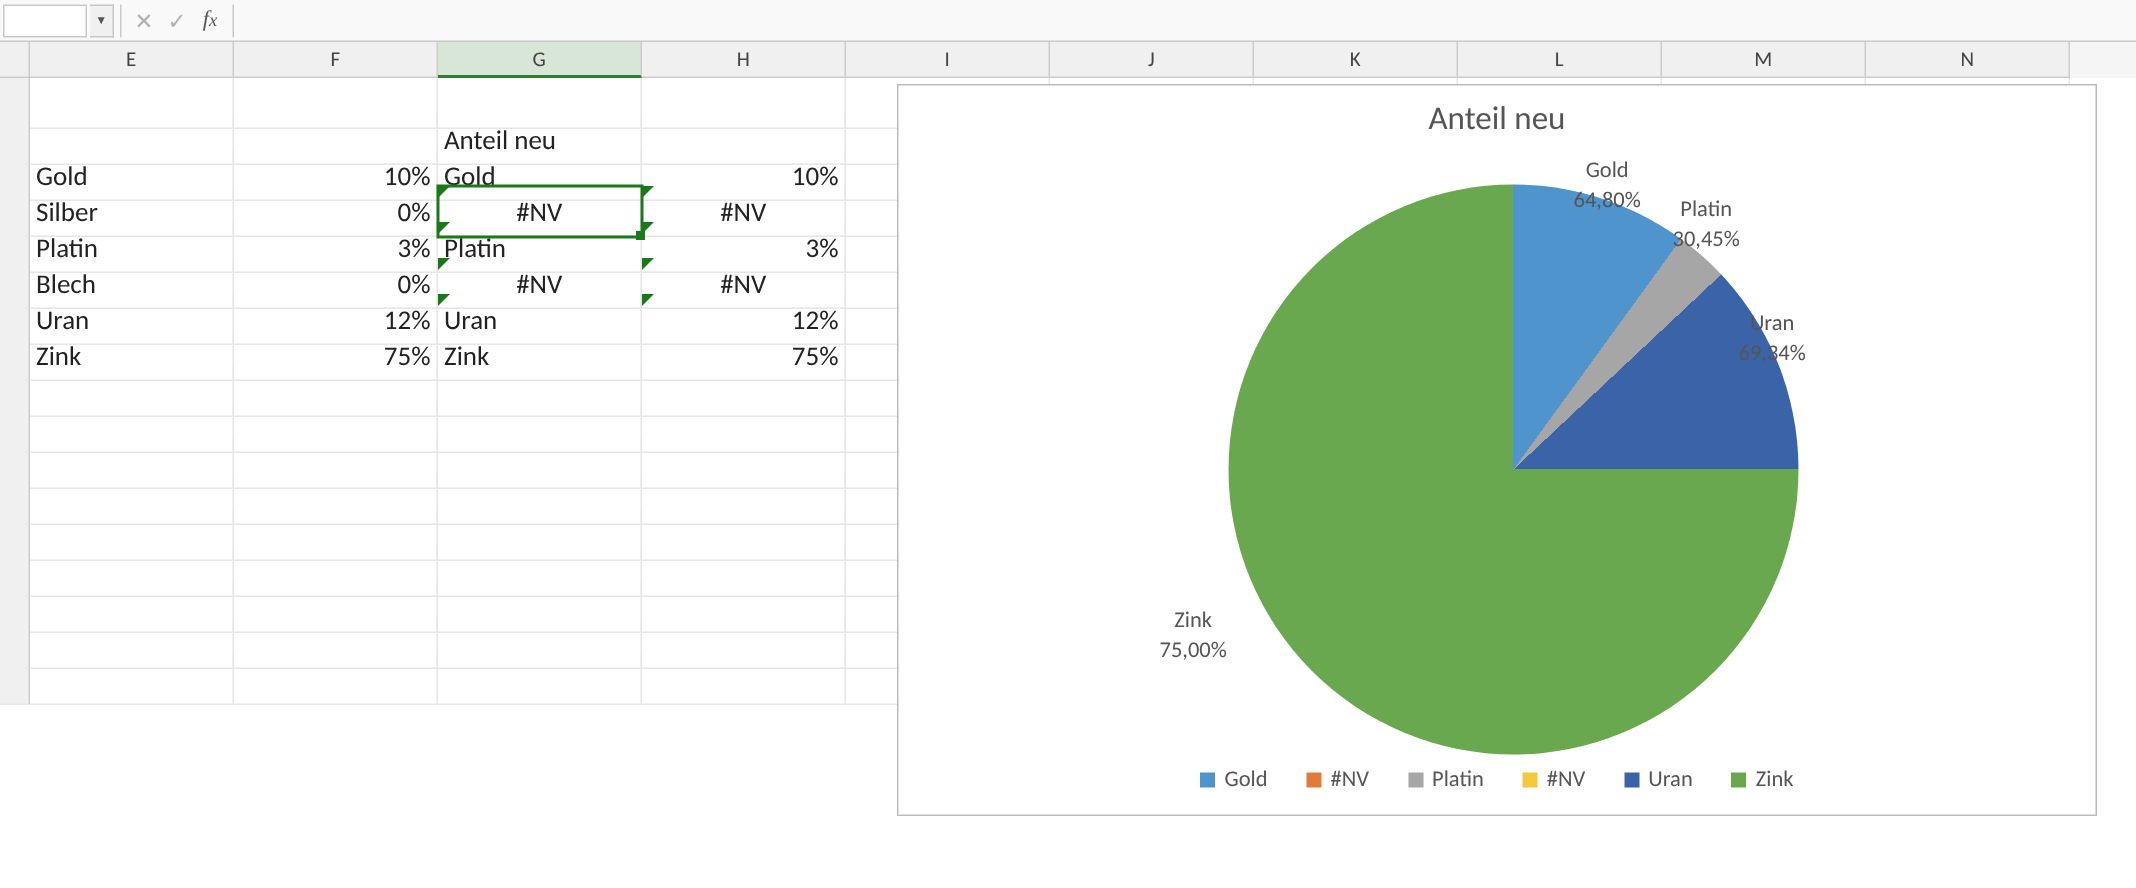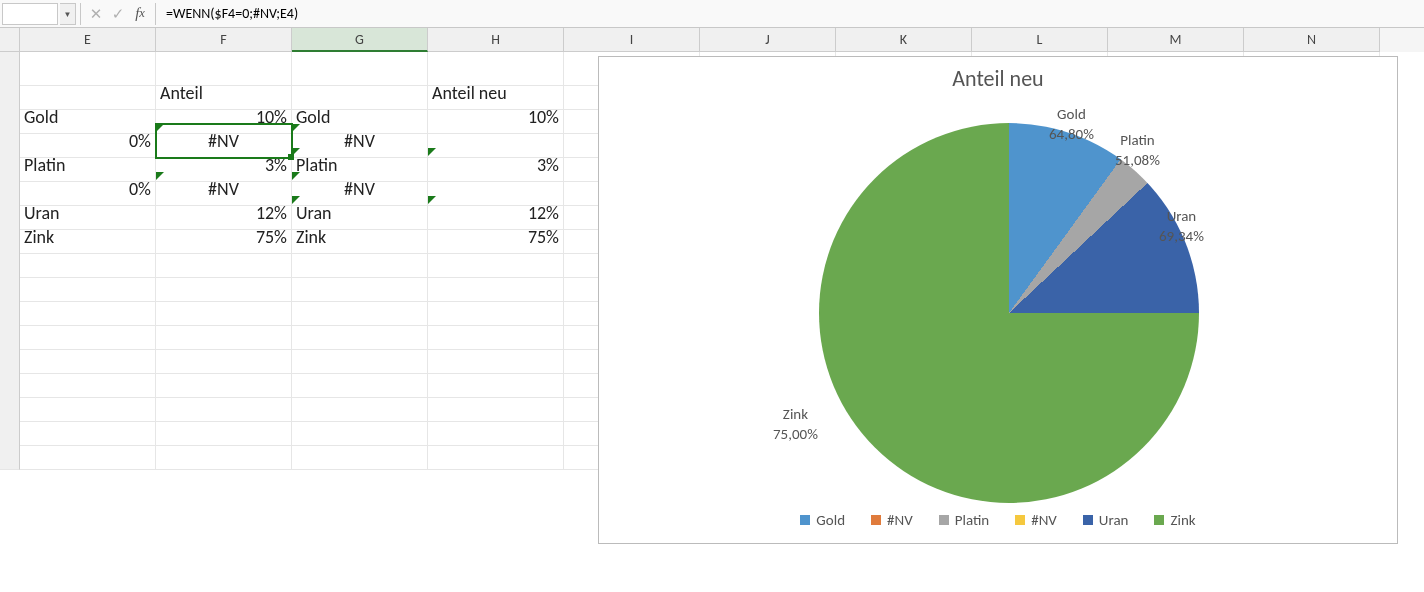--- a/index.html
+++ b/index.html
@@ -41,21 +41,20 @@
 <body>
 
 <div class="formula-bar">
   <div class="name-box"></div>
   <div class="name-box-arrow">▼</div>
   <div class="fb-sep"></div>
   <div class="fb-btn">✕</div>
   <div class="fb-btn">✓</div>
   <div class="fb-btn fb-fx">f<sub>x</sub></div>
   <div class="fb-sep"></div>
-  <input class="fb-input" value="=WENN($F4=0;#NV;E4)" style="">
 </div>
 
 <div class="grid">
   <div class="col-headers">
     <div class="corner"></div>
   <div class="ch" style="width: 136px;">E</div>
       <div class="ch" style="width: 136px;">F</div>
       <div class="ch sel" style="width: 136px;">G</div>
       <div class="ch" style="width: 136px;">H</div>
       <div class="ch" style="width: 136px;">I</div>
@@ -74,21 +73,20 @@
       <div class="cell" style="width: 136px;"></div>
       <div class="cell" style="width: 136px;"></div>
       <div class="cell" style="width: 136px;"></div>
       <div class="cell" style="width: 136px;"></div>
       <div class="cell" style="width: 136px;"></div>
       <div class="cell" style="width: 136px;"></div>
     </div>
     <div class="row row2">
       <div class="rh"></div>
       <div class="cell" style="width: 136px;"></div>
-      <div class="cell" style="width: 136px;">Anteil</div>
       <div class="cell" style="width: 136px;"></div>
       <div class="cell" style="width: 136px;">Anteil neu</div>
       <div class="cell" style="width: 136px;"></div>
       <div class="cell" style="width: 136px;"></div>
       <div class="cell" style="width: 136px;"></div>
       <div class="cell" style="width: 136px;"></div>
       <div class="cell" style="width: 136px;"></div>
       <div class="cell" style="width: 136px;"></div>
     </div>
     <div class="row datarow">
@@ -99,20 +97,21 @@
       <div class="cell r" style="width: 136px;">10%</div>
       <div class="cell" style="width: 136px;"></div>
       <div class="cell" style="width: 136px;"></div>
       <div class="cell" style="width: 136px;"></div>
       <div class="cell" style="width: 136px;"></div>
       <div class="cell" style="width: 136px;"></div>
       <div class="cell" style="width: 136px;"></div>
     </div>
     <div class="row datarow">
       <div class="rh"></div>
+      <div class="cell" style="width: 136px;">Silber</div>
       <div class="cell r" style="width: 136px;">0%</div>
       <div class="cell c errflag active" style="width: 136px; position: relative;">#NV<div class="fill-handle"></div></div>
       <div class="cell c errflag" style="width: 136px;">#NV</div>
       <div class="cell" style="width: 136px;"></div>
       <div class="cell" style="width: 136px;"></div>
       <div class="cell" style="width: 136px;"></div>
       <div class="cell" style="width: 136px;"></div>
       <div class="cell" style="width: 136px;"></div>
       <div class="cell" style="width: 136px;"></div>
     </div>
@@ -124,20 +123,21 @@
       <div class="cell r errflag" style="width: 136px;">3%</div>
       <div class="cell" style="width: 136px;"></div>
       <div class="cell" style="width: 136px;"></div>
       <div class="cell" style="width: 136px;"></div>
       <div class="cell" style="width: 136px;"></div>
       <div class="cell" style="width: 136px;"></div>
       <div class="cell" style="width: 136px;"></div>
     </div>
     <div class="row datarow">
       <div class="rh"></div>
+      <div class="cell" style="width: 136px;">Blech</div>
       <div class="cell r" style="width: 136px;">0%</div>
       <div class="cell c errflag" style="width: 136px;">#NV</div>
       <div class="cell c errflag" style="width: 136px;">#NV</div>
       <div class="cell" style="width: 136px;"></div>
       <div class="cell" style="width: 136px;"></div>
       <div class="cell" style="width: 136px;"></div>
       <div class="cell" style="width: 136px;"></div>
       <div class="cell" style="width: 136px;"></div>
       <div class="cell" style="width: 136px;"></div>
     </div>
@@ -314,21 +314,21 @@
         <span class="sw" style="background: rgb(106, 168, 79);"></span>
         <span>Zink</span>
       </div>
     </div>
 <div class="dlabel" style="left: 450px; top: 48px;">
       <div>Gold</div>
       <div>64,80%</div>
     </div>
     <div class="dlabel" style="left: 516px; top: 74px;">
       <div>Platin</div>
-      <div>51,08%</div>
+      <div>30,45%</div>
     </div>
     <div class="dlabel" style="left: 560px; top: 150px;">
       <div>Uran</div>
       <div>69,34%</div>
     </div>
     <div class="dlabel" style="left: 174px; top: 348px;">
       <div>Zink</div>
       <div>75,00%</div>
     </div>
   </div>

